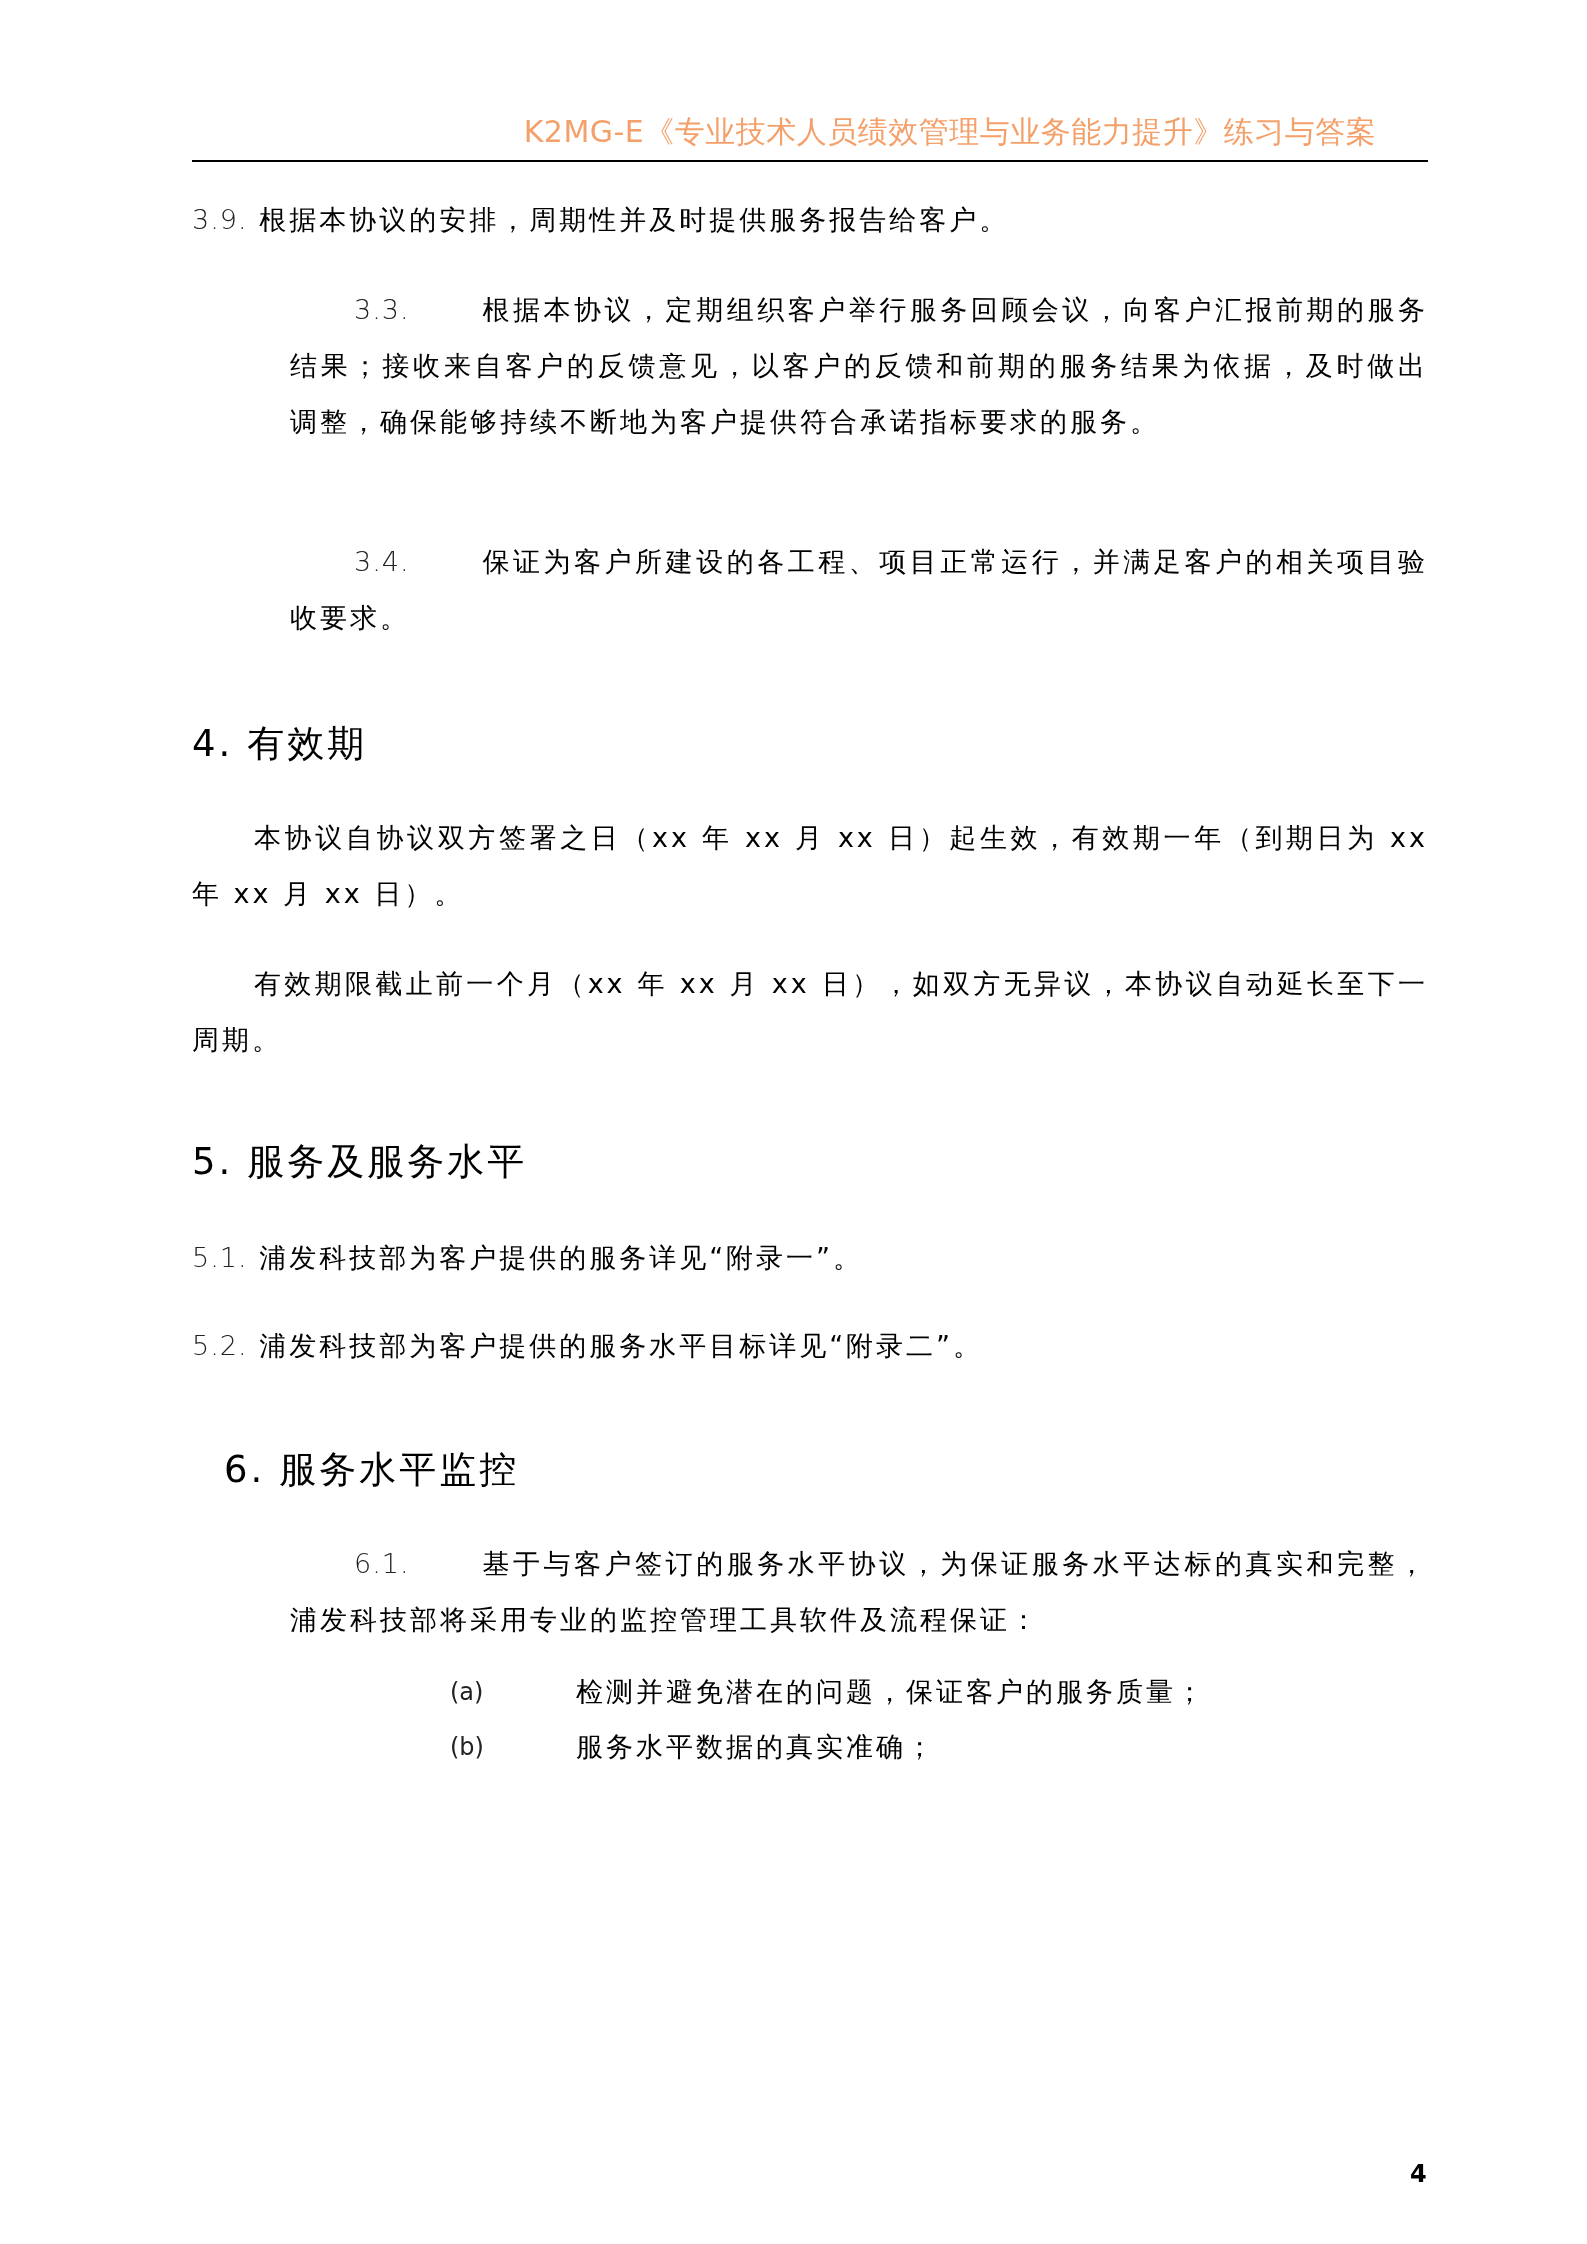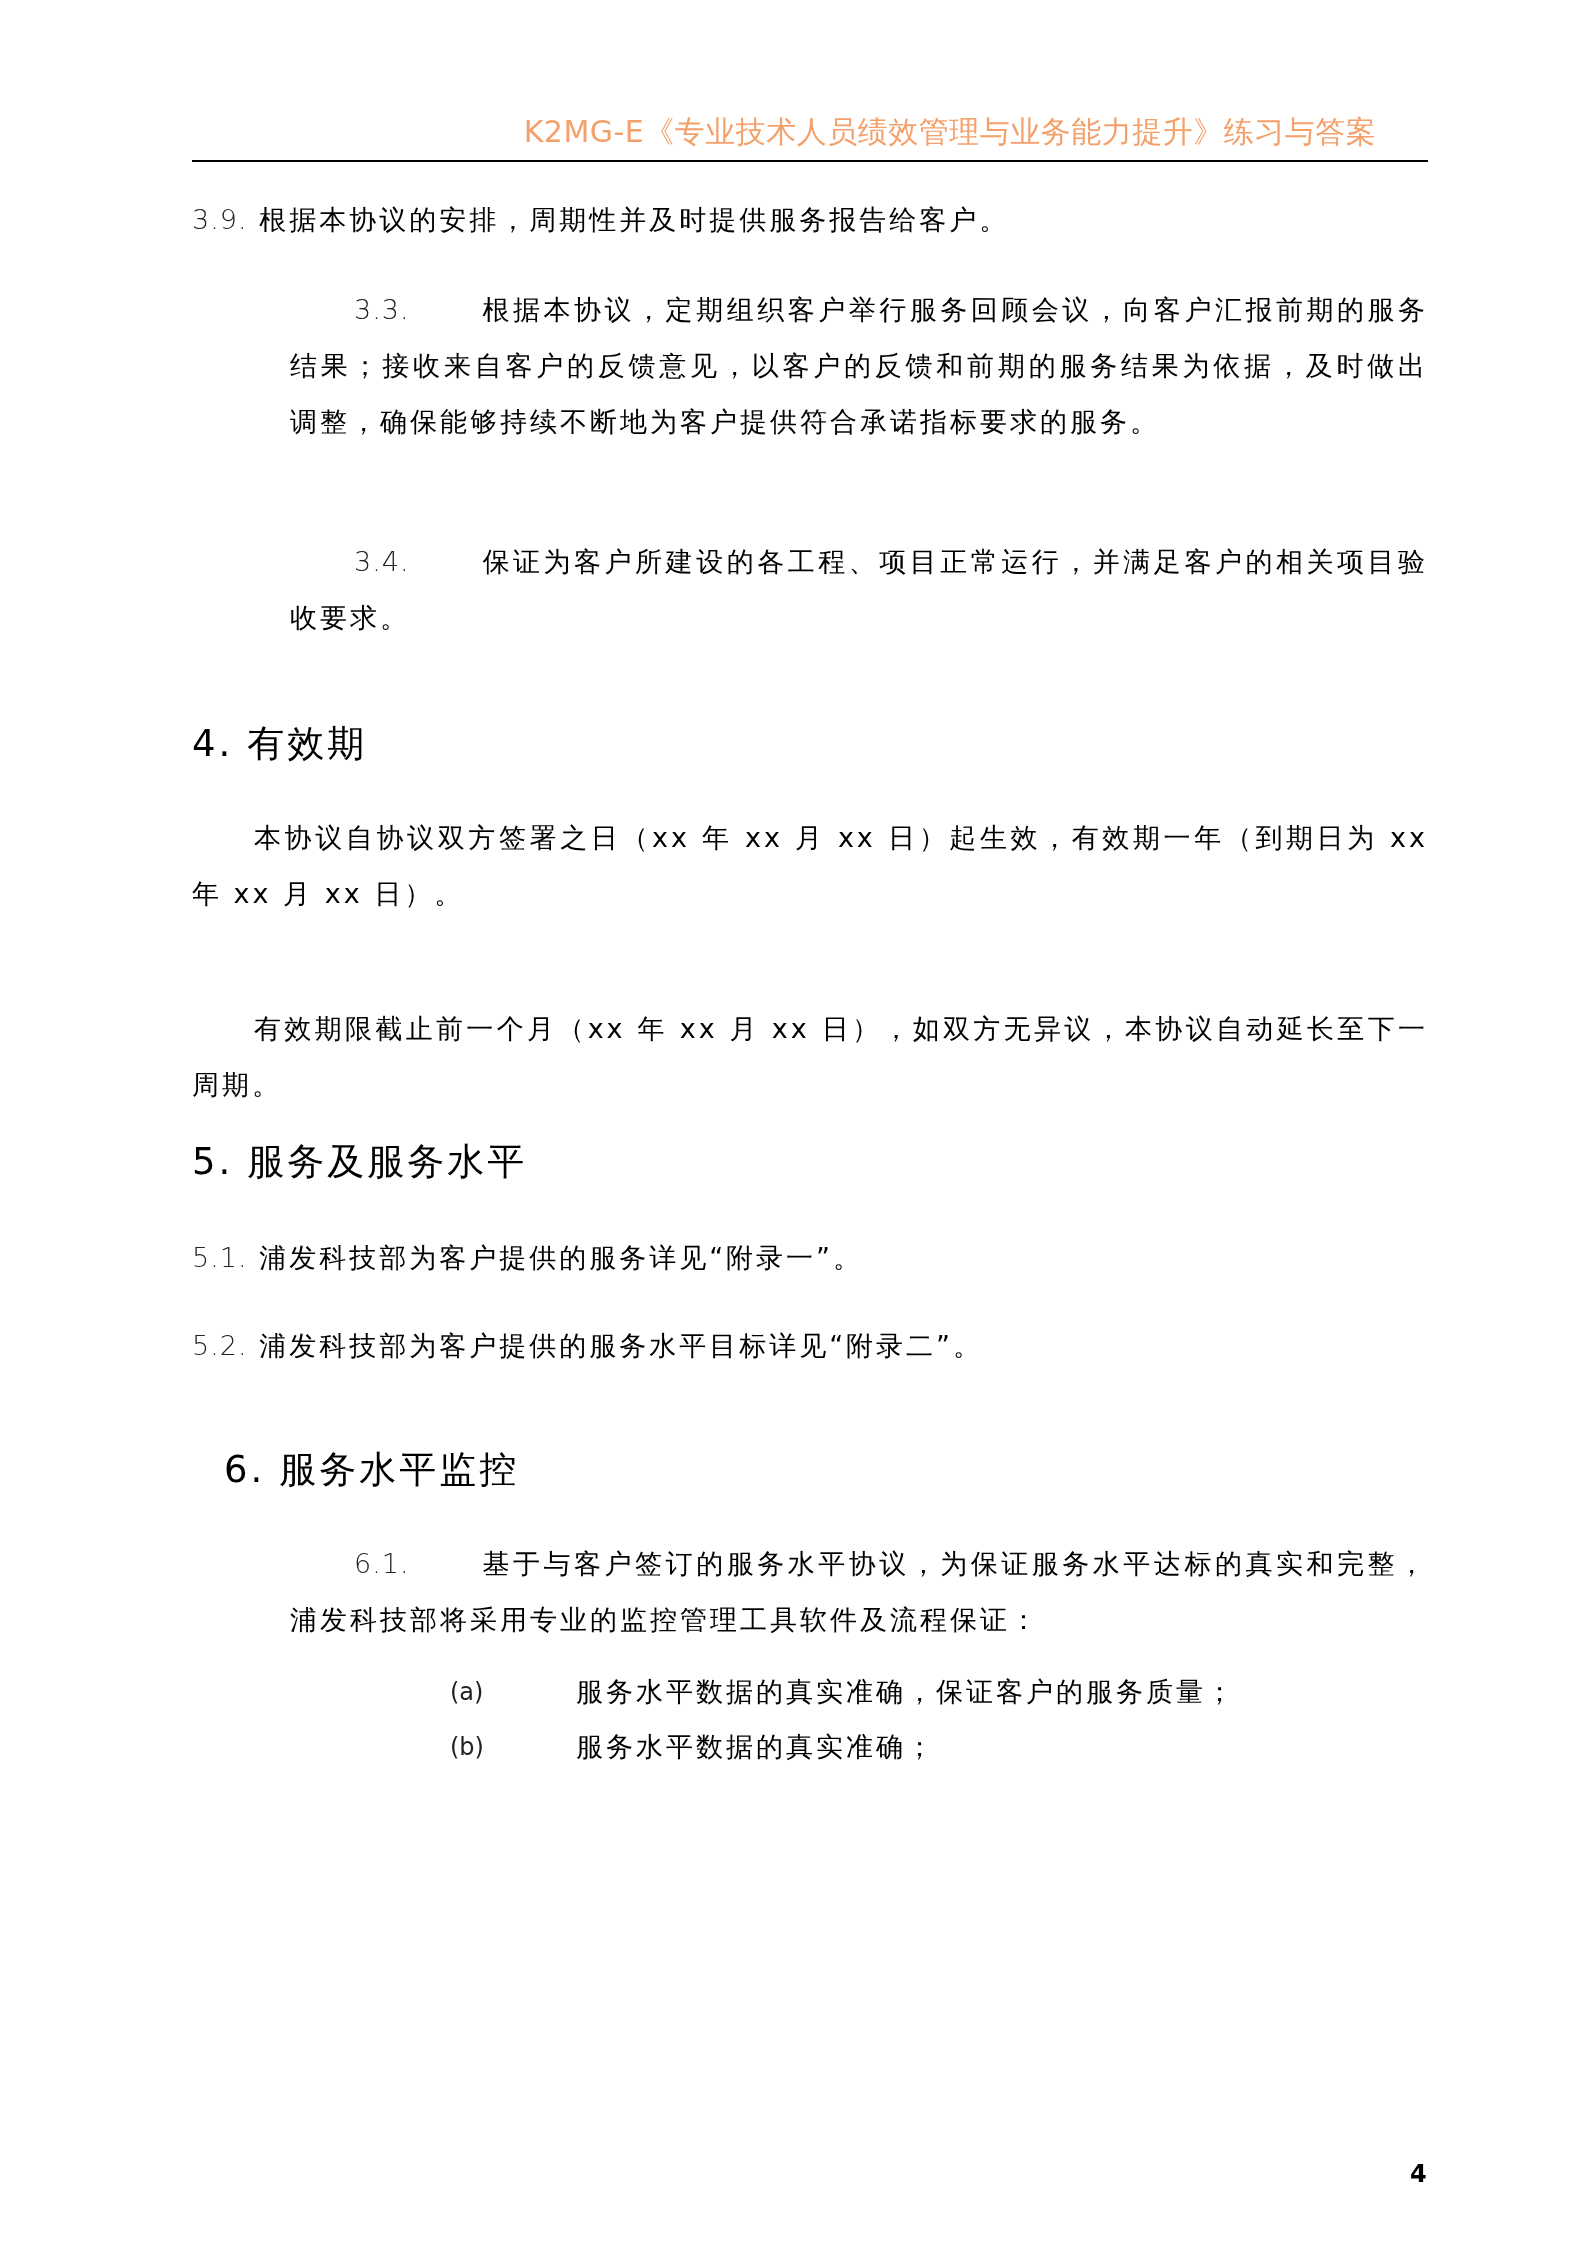--- a/index.html
+++ b/index.html
@@ -107,21 +107,21 @@
 </div>
 
 <div class="block heading" style="top:714px;">
   <span class="hnum">4.</span><span>有效期</span>
 </div>
 
 <div class="block body-text para-indent" style="top:810px;">
   <span>本协议自协议双方签署之日（xx 年 xx 月 xx 日）起生效，有效期一年（到期日为 xx 年 xx 月 xx 日）。</span>
 </div>
 
-<div class="block body-text para-indent" style="top:1001px;">
+<div class="block body-text para-indent" style="top:956px;">
   <span>有效期限截止前一个月（xx 年 xx 月 xx 日），如双方无异议，本协议自动延长至下一周期。</span>
 </div>
 
 <div class="block heading" style="top:1132px;">
   <span class="hnum">5.</span><span>服务及服务水平</span>
 </div>
 
 <div class="block body-text" style="top:1230px;">
   <span class="num">5.1.</span>
   <span>浦发科技部为客户提供的服务详见“附录一”。</span>
@@ -135,21 +135,21 @@
 <div class="block heading" style="top:1440px;margin-left:32px;">
   <span class="hnum">6.</span><span>服务水平监控</span>
 </div>
 
 <div class="block body-text" style="top:1536px; left:290px; width:1138px; text-indent:64px;">
   <span class="num" style="display:inline-block; width:128px; text-indent:0;">6.1.</span><span>基于与客户签订的服务水平协议，为保证服务水平达标的真实和完整，浦发科技部将采用专业的监控管理工具软件及流程保证：</span>
 </div>
 
 <div class="list-item" style="left:450px; top:1672px;">
   <span class="marker">(a)</span>
-  <span class="txt">服务水平数据的真实准确，保证客户的服务质量；</span>
+  <span class="txt">检测并避免潜在的问题，保证客户的服务质量；</span>
 </div>
 
 <div class="list-item" style="left:450px; top:1727px;">
   <span class="marker">(b)</span>
   <span class="txt">服务水平数据的真实准确；</span>
 </div>
 
 <div class="page-number">4</div>
 
 </body></html>

